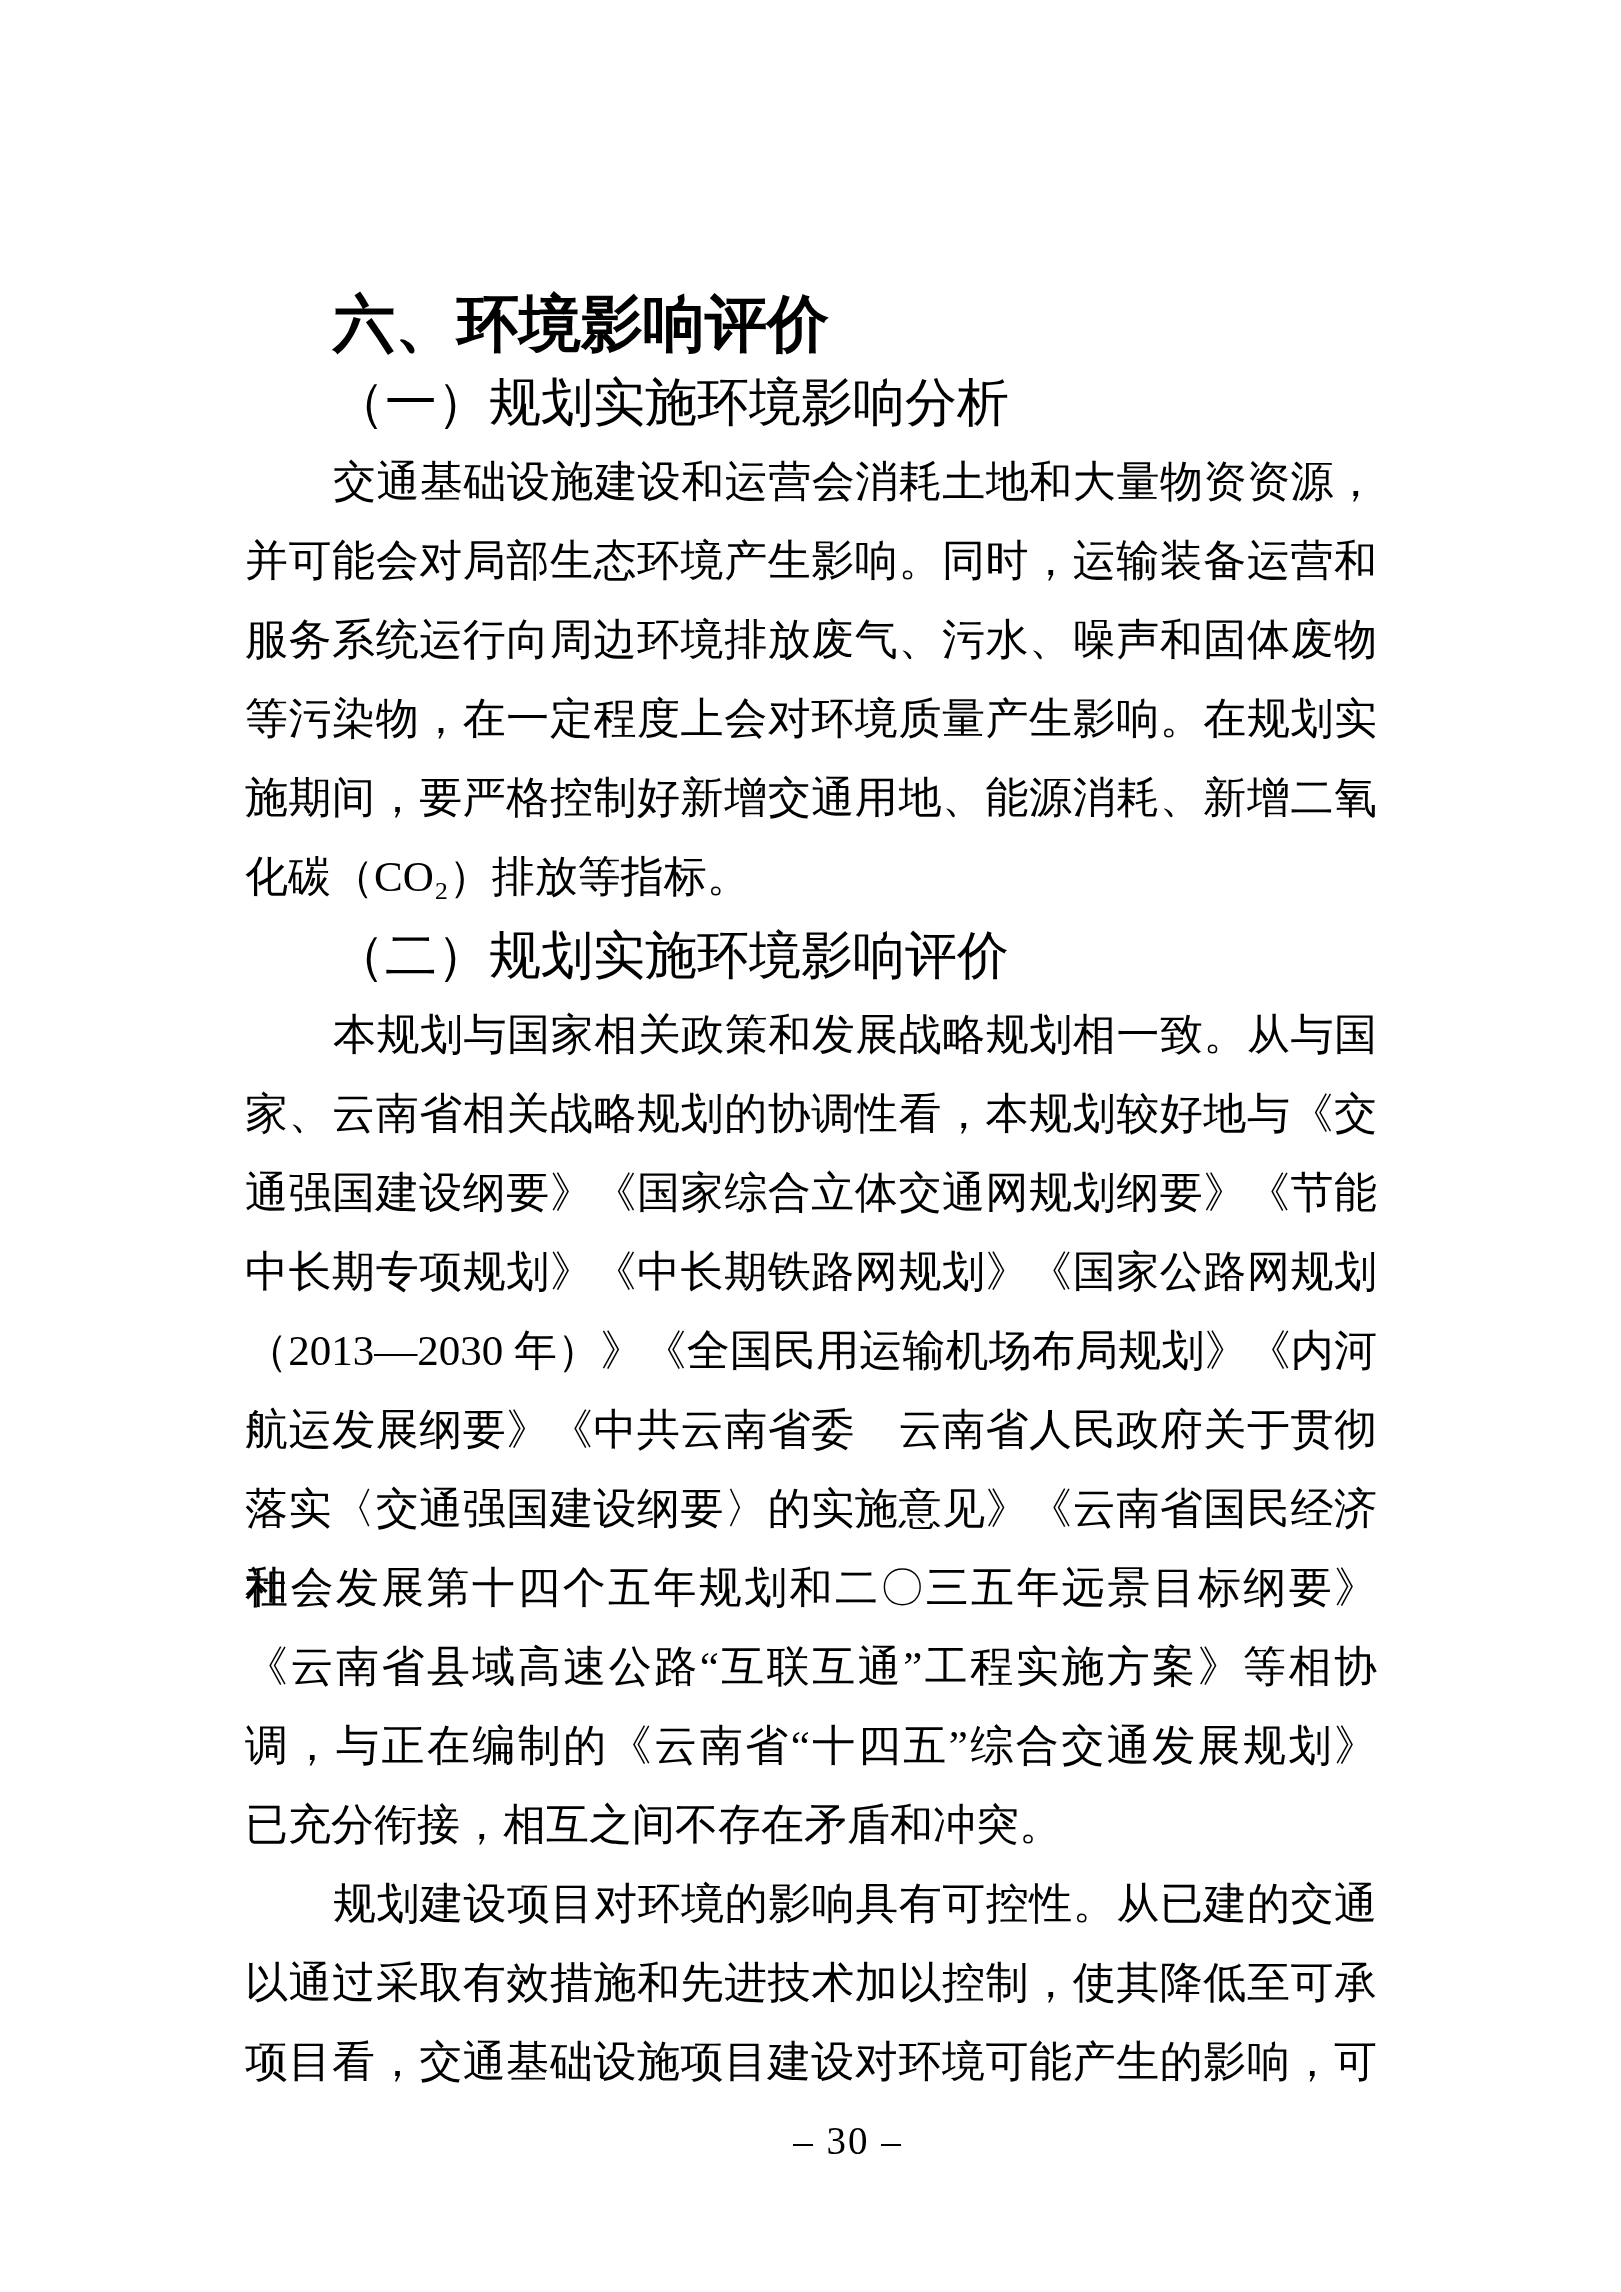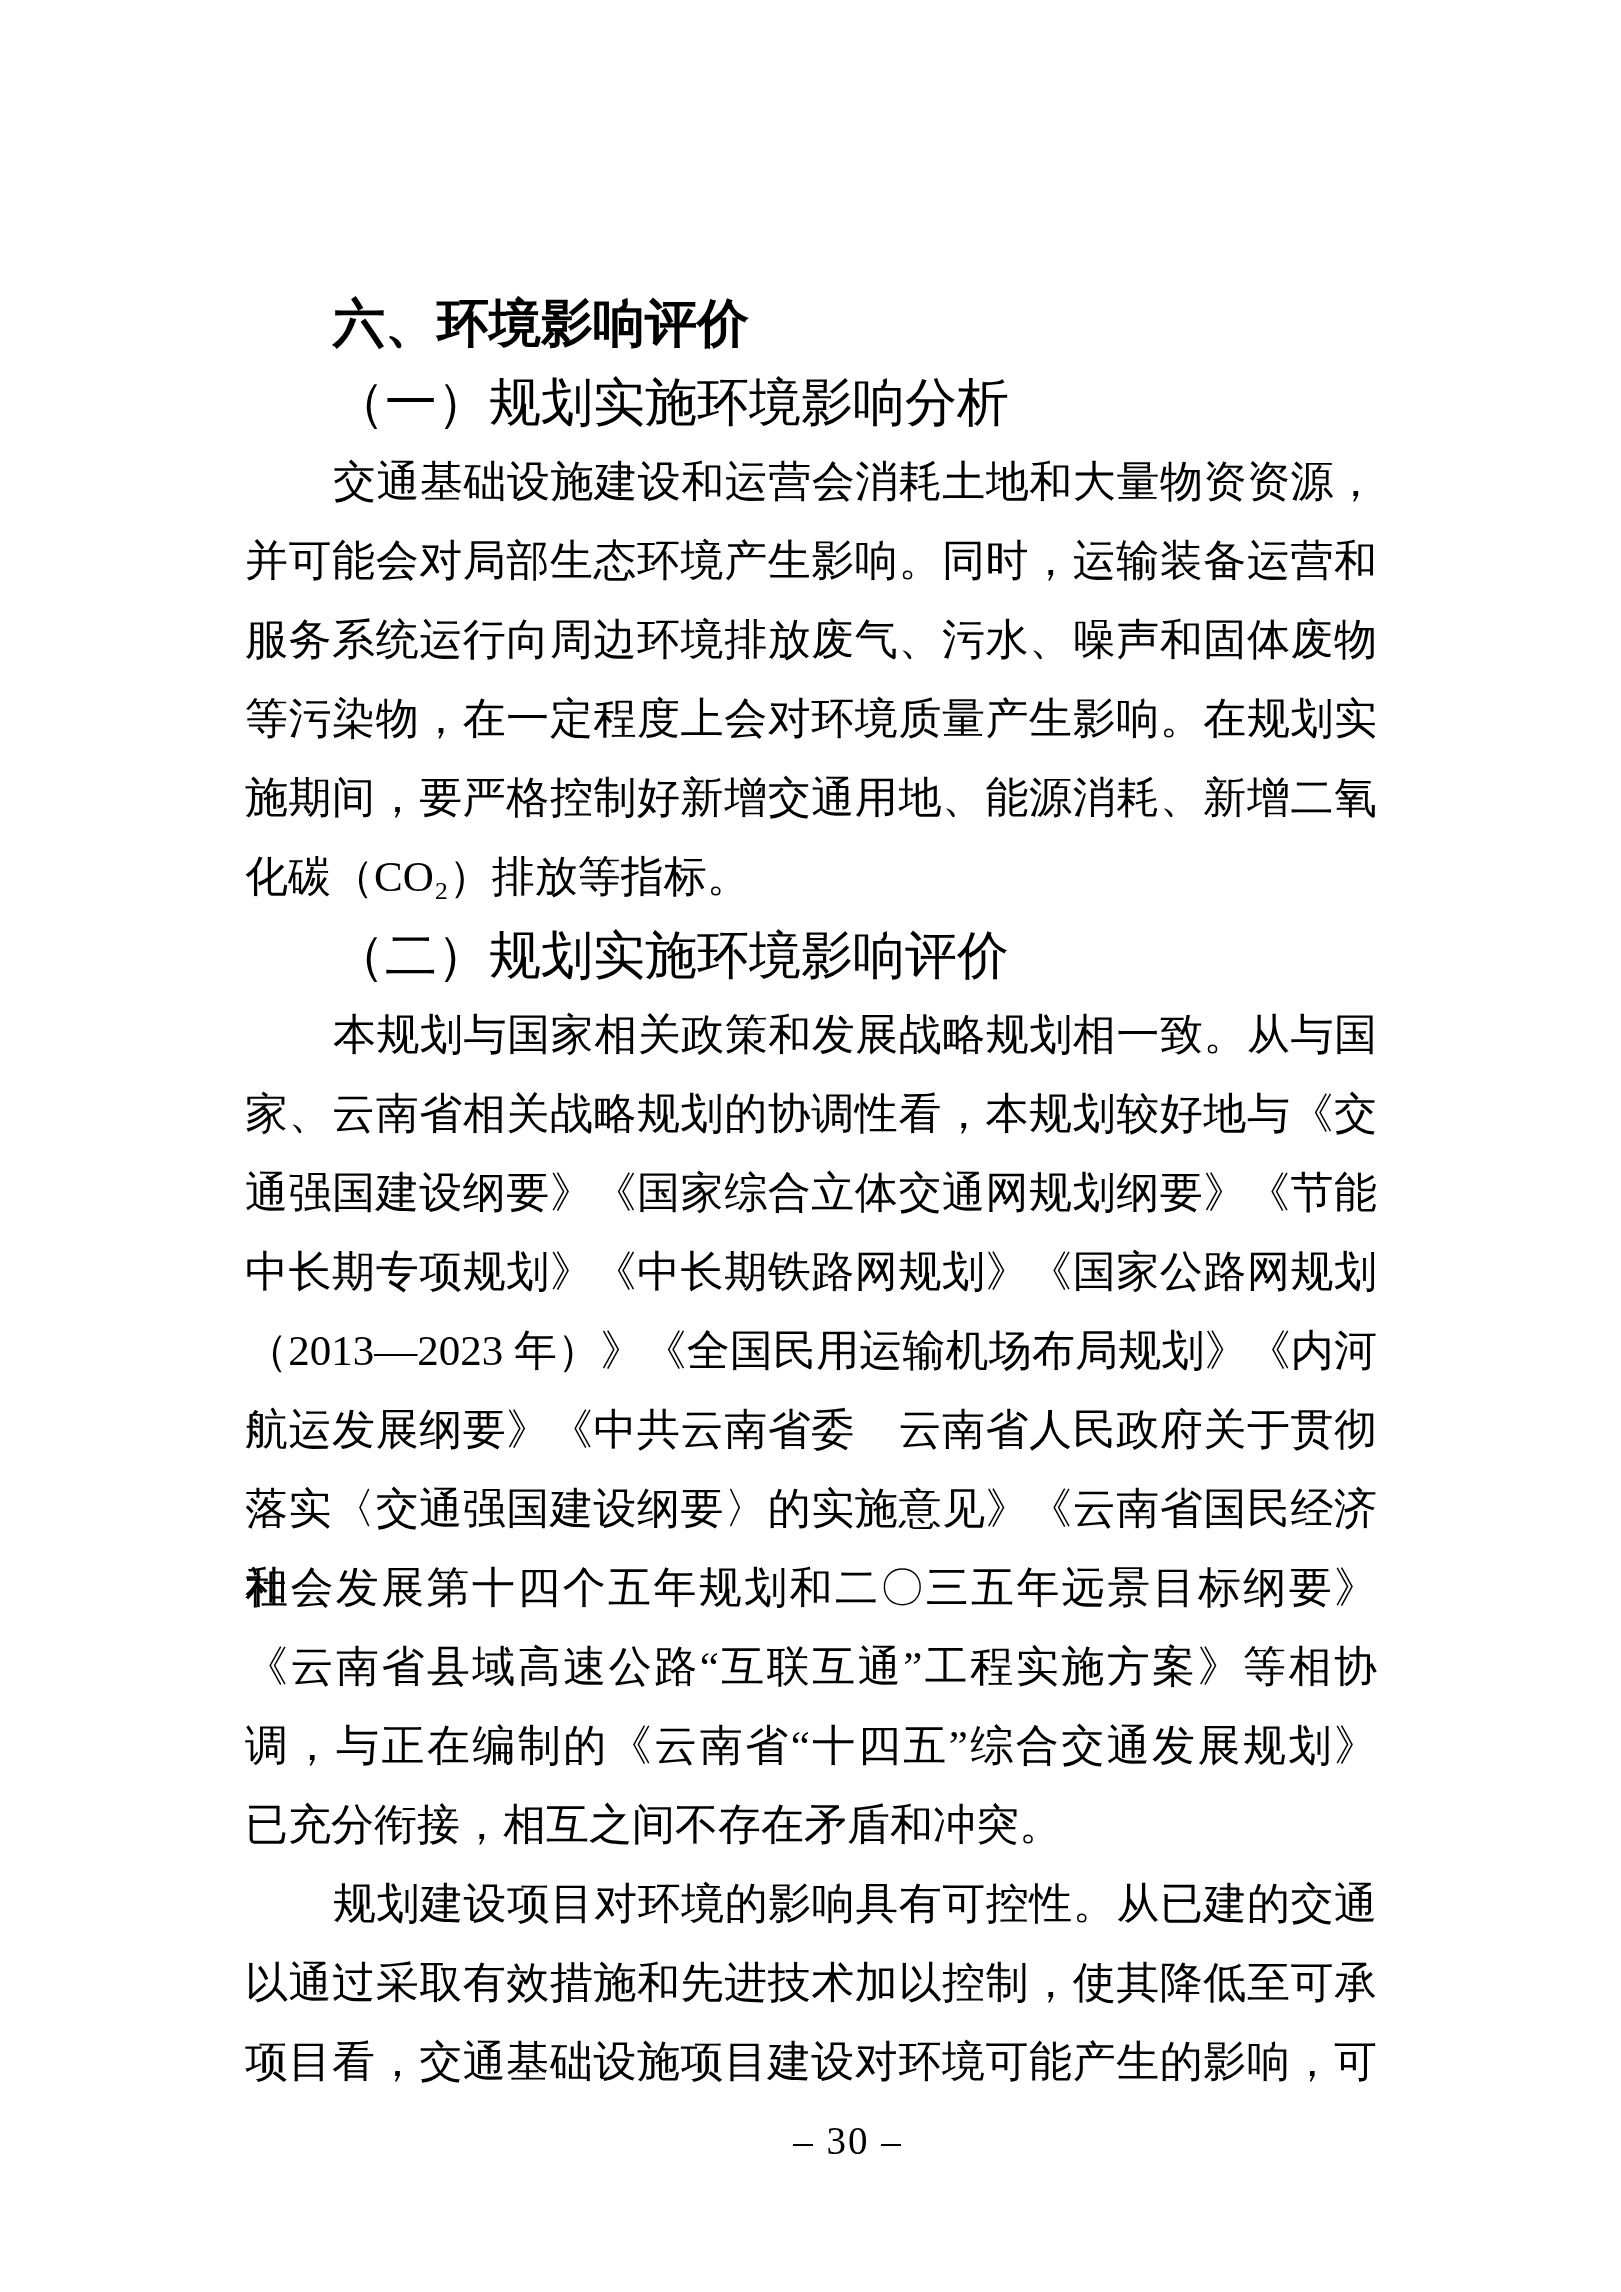--- a/index.html
+++ b/index.html
@@ -33,21 +33,21 @@
   .line.full {
     text-align: justify;
     text-align-last: justify;
   }
   .line.indent {
     text-indent: 88px;
   }
   .line.h1 {
     font-family: "DejaVu Sans", "Liberation Sans", sans-serif;
     font-weight: 700;
-    font-size: 52px;
+    font-size: 62px;
   }
   .line.h2 {
     font-family: "DejaVu Serif", "Liberation Serif", serif;
     font-size: 52px;
   }
   .line.footer {
     text-align: center;
     text-align-last: center;
     font-size: 39px;
     letter-spacing: 2px;
@@ -70,21 +70,21 @@
     <div class="line full">等污染物，在一定程度上会对环境质量产生影响。在规划实</div>
     <div class="line full">施期间，要严格控制好新增交通用地、能源消耗、新增二氧</div>
     <div class="line">化碳（CO₂）排放等指标。</div>
 
     <div class="line h2 indent">（二）规划实施环境影响评价</div>
 
     <div class="line indent full">本规划与国家相关政策和发展战略规划相一致。从与国</div>
     <div class="line full">家、云南省相关战略规划的协调性看，本规划较好地与《交</div>
     <div class="line full">通强国建设纲要》《国家综合立体交通网规划纲要》《节能</div>
     <div class="line full">中长期专项规划》《中长期铁路网规划》《国家公路网规划</div>
-    <div class="line full">（2013—2023 年）》《全国民用运输机场布局规划》《内河</div>
+    <div class="line full">（2013—2030 年）》《全国民用运输机场布局规划》《内河</div>
     <div class="line full">航运发展纲要》《中共云南省委　云南省人民政府关于贯彻</div>
     <div class="line full">落实〈交通强国建设纲要〉的实施意见》《云南省国民经济和</div>
     <div class="line full">社会发展第十四个五年规划和二〇三五年远景目标纲要》</div>
     <div class="line full">《云南省县域高速公路“互联互通”工程实施方案》等相协</div>
     <div class="line full">调，与正在编制的《云南省“十四五”综合交通发展规划》</div>
     <div class="line">已充分衔接，相互之间不存在矛盾和冲突。</div>
 
     <div class="line indent full">规划建设项目对环境的影响具有可控性。从已建的交通</div>
     <div class="line full">以通过采取有效措施和先进技术加以控制，使其降低至可承</div>
     <div class="line full">项目看，交通基础设施项目建设对环境可能产生的影响，可</div>

